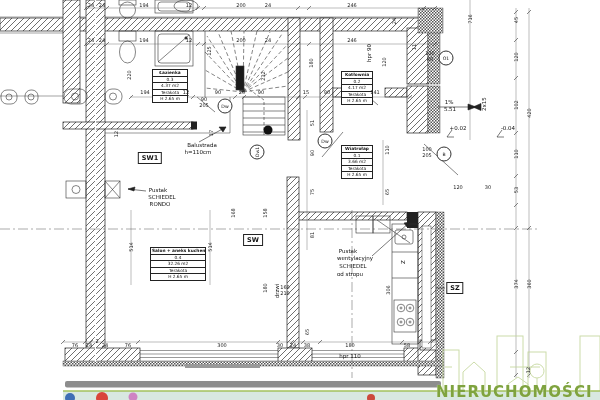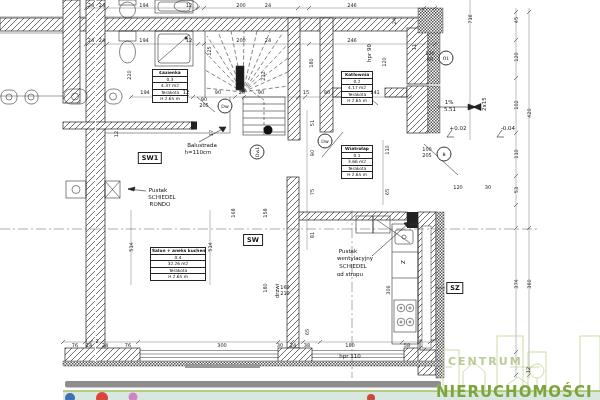--- a/index.html
+++ b/index.html
@@ -377,16 +377,15 @@
       <span class="boxlab" style="left: 150px; top: 158px;">SW1</span>
       <span class="boxlab" style="left: 253px; top: 240px;">SW</span>
       <span class="boxlab" style="left: 455px; top: 288px;">SZ</span>
       <span class="circlab" style="left: 446px; top: 58px;">O1</span>
       <span class="circlab" style="left: 444px; top: 154px;">B</span>
       <span class="circlab" style="left: 325px; top: 141px;">Dw</span>
       <span class="circlab" style="left: 225px; top: 106px;">Dw</span>
       <span class="circlab rot" style="left: 257px; top: 152px;">Dw1</span>
     </div>
 
-<div class="wm-top">CENTRUM</div>
 <div class="wm-bottom">NIERUCHOMOŚCI</div>
 
 </div>
 
 </body></html>

